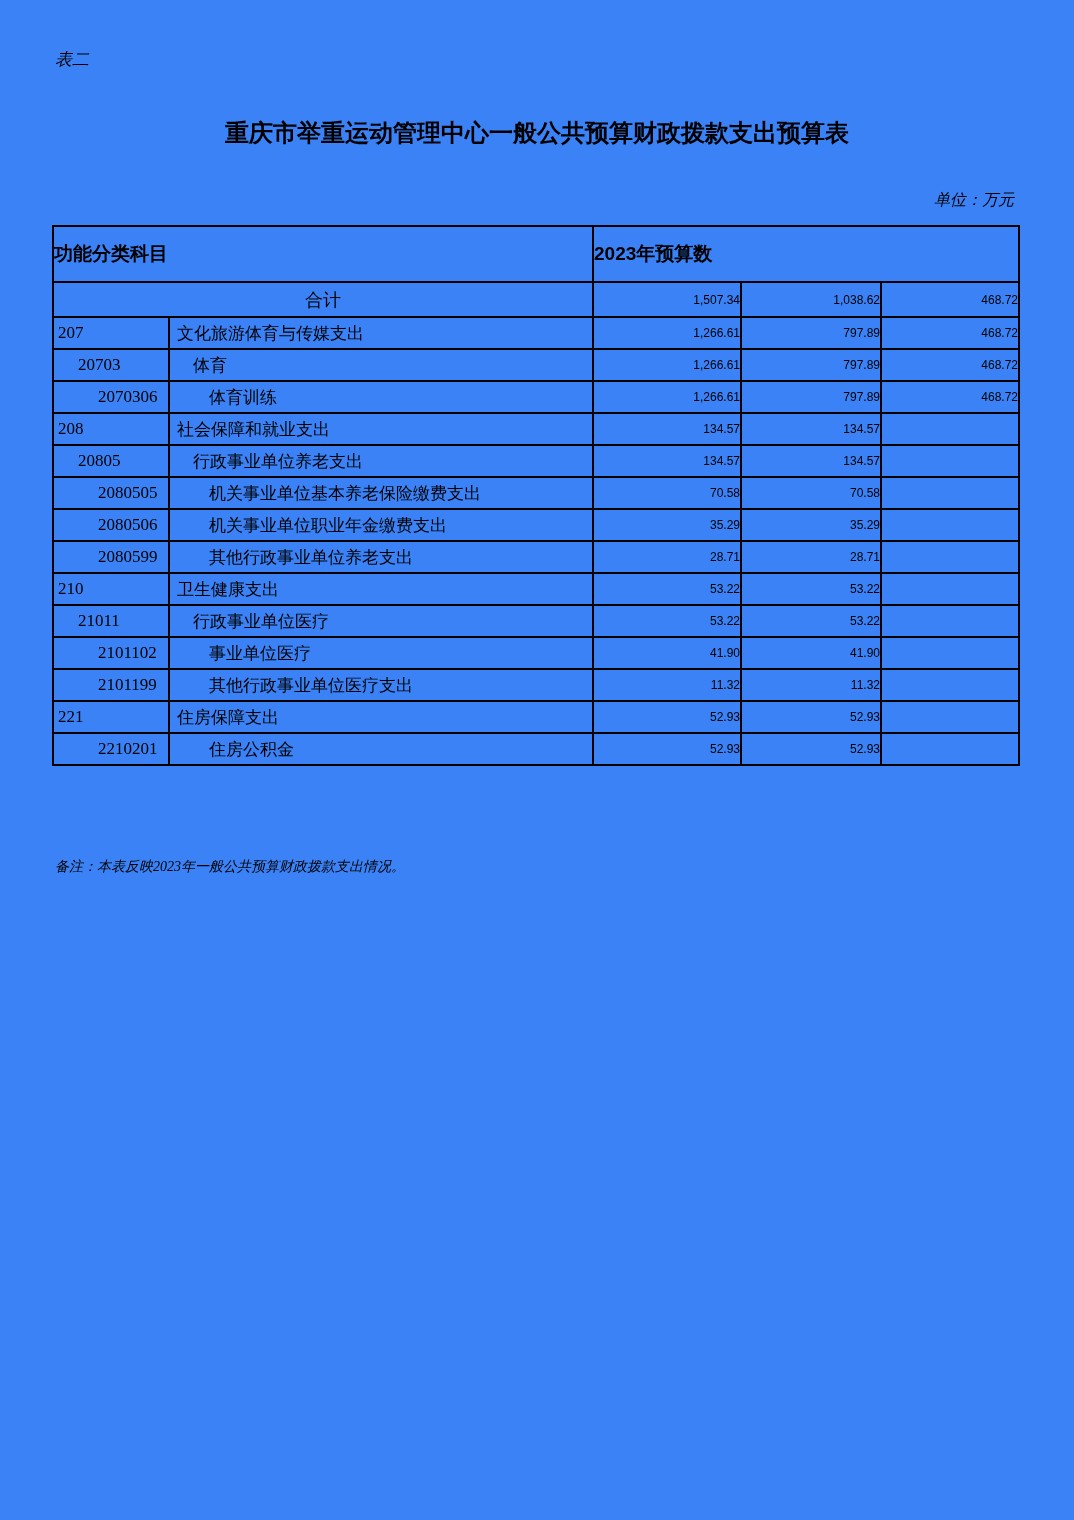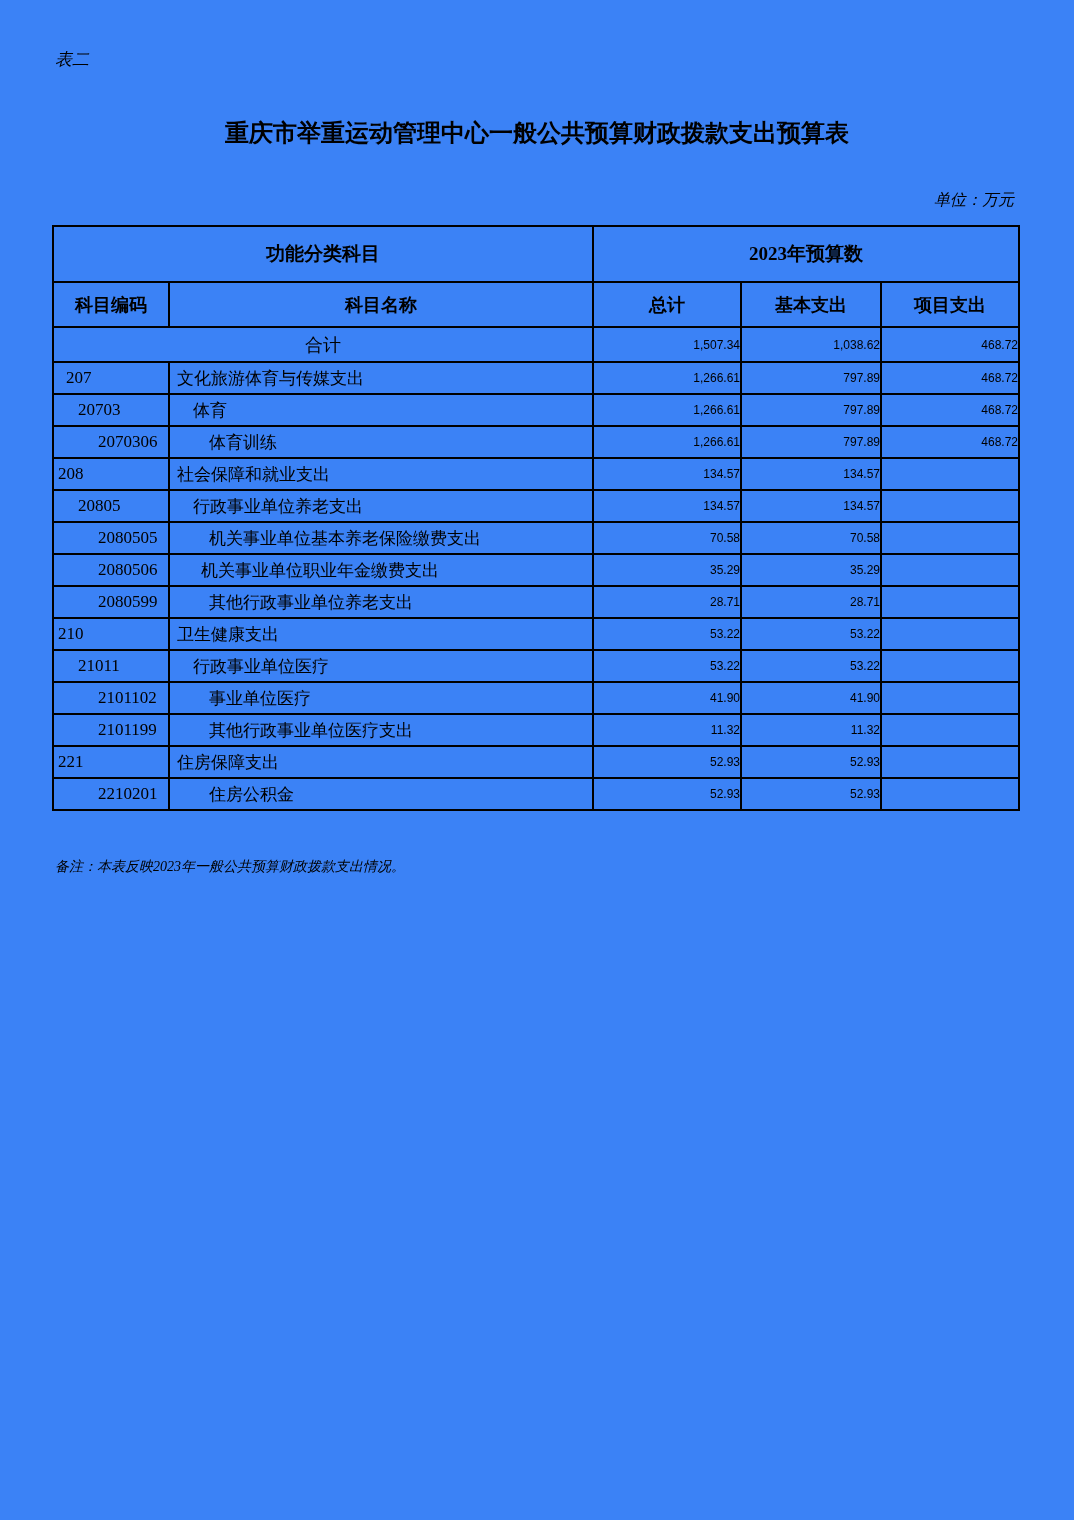--- a/index.html
+++ b/index.html
@@ -23,22 +23,22 @@
   }
 
   table.budget {
     position:absolute; left:52px; top:225px; width:966px;
     border-collapse:collapse; table-layout:fixed;
   }
   table.budget th, table.budget td {
     border:2px solid #000; padding:0; overflow:hidden; white-space:nowrap;
   }
   thead th {
-    font-family:Liberation Serif, serif;
-    font-weight:bold; text-align:center; vertical-align:middle;
+    font-family:Liberation Sans, sans-serif;
+    font-weight:bold; text-align:left; vertical-align:middle;
   }
   tr.hrow1 th { height:54px; font-size:19px; }
   tr.hrow2 th { height:43px; font-size:18px; }
 
   tr.total-row td { height:33px; }
   .total-label {
     text-align:center; font-size:18px; font-weight:normal;
   }
   tr.data-row td { height:30px; }
   td.code { font-size:17px; padding-left:4px; }
@@ -70,37 +70,30 @@
       <col style="width:424px">
       <col style="width:148px">
       <col style="width:140px">
       <col style="width:138px">
     </colgroup>
     <thead>
       <tr class="hrow1">
         <th colspan="2">功能分类科目</th>
         <th colspan="3">2023年预算数</th>
       </tr>
-      <tr class="hrow2">
-        <th>科目编码</th>
-        <th>科目名称</th>
-        <th>总计</th>
-        <th>基本支出</th>
-        <th>项目支出</th>
-      </tr>
     </thead>
     <tbody>
       <tr class="total-row">
         <td colspan="2" class="total-label">合计</td>
         <td class="num">1,507.34</td>
         <td class="num">1,038.62</td>
         <td class="num">468.72</td>
       </tr>
     <tr class="data-row">
-    <td class="code" style="padding-left: 12px;">207</td>
+    <td class="code" style="padding-left: 4px;">207</td>
     <td class="name" style="padding-left: 7px;">文化旅游体育与传媒支出</td>
     <td class="num">1,266.61</td>
     <td class="num">797.89</td>
     <td class="num">468.72</td>
   </tr>
         <tr class="data-row">
     <td class="code" style="padding-left: 24px;">20703</td>
     <td class="name" style="padding-left: 23px;">体育</td>
     <td class="num">1,266.61</td>
     <td class="num">797.89</td>
@@ -129,21 +122,21 @@
   </tr>
         <tr class="data-row">
     <td class="code" style="padding-left: 44px;">2080505</td>
     <td class="name" style="padding-left: 39px;">机关事业单位基本养老保险缴费支出</td>
     <td class="num">70.58</td>
     <td class="num">70.58</td>
     <td class="num"></td>
   </tr>
         <tr class="data-row">
     <td class="code" style="padding-left: 44px;">2080506</td>
-    <td class="name" style="padding-left: 31px;">机关事业单位职业年金缴费支出</td>
+    <td class="name" style="padding-left: 39px;">机关事业单位职业年金缴费支出</td>
     <td class="num">35.29</td>
     <td class="num">35.29</td>
     <td class="num"></td>
   </tr>
         <tr class="data-row">
     <td class="code" style="padding-left: 44px;">2080599</td>
     <td class="name" style="padding-left: 39px;">其他行政事业单位养老支出</td>
     <td class="num">28.71</td>
     <td class="num">28.71</td>
     <td class="num"></td>

